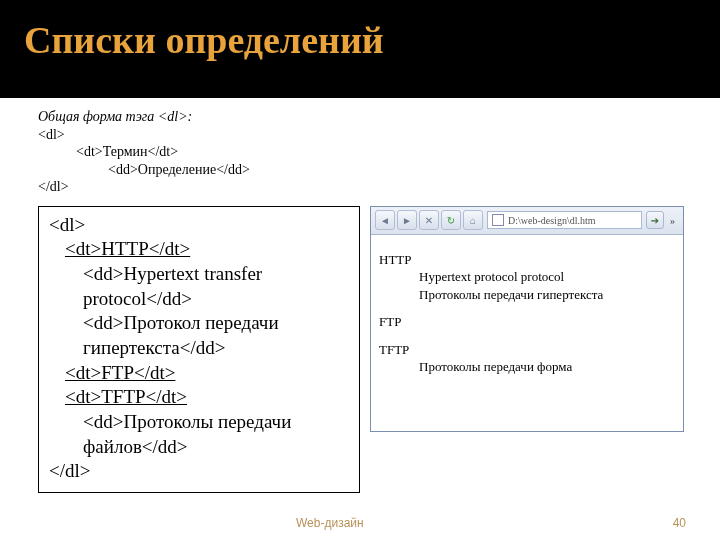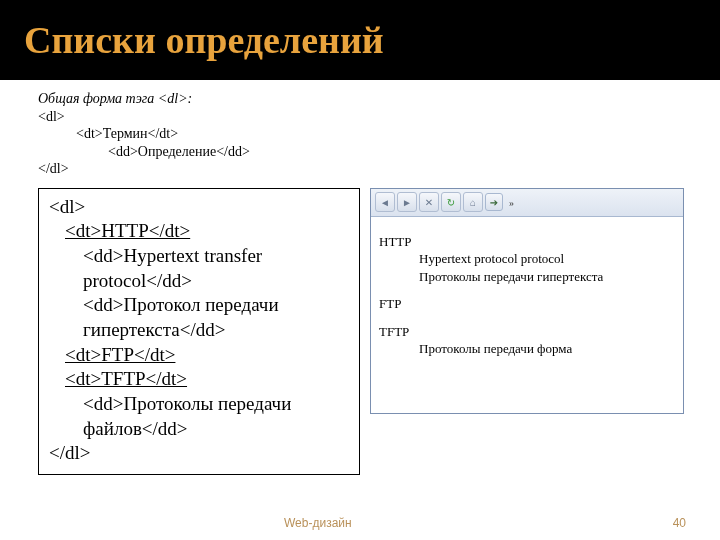--- a/index.html
+++ b/index.html
@@ -5,21 +5,21 @@
   * { margin: 0; padding: 0; box-sizing: border-box; }
   body {
     width: 720px;
     height: 540px;
     background: #fff;
     font-family: Arial, sans-serif;
     overflow: hidden;
   }
   .header {
     background: #000;
-    height: 80px;
+    height: 98px;
     padding: 18px 0 0 24px;
   }
   .title {
     color: #e8a33d;
     font-size: 38px;
     font-weight: bold;
     font-family: "Times New Roman", serif;
   }
   .content {
     padding: 10px 30px 0 38px;
@@ -122,21 +122,21 @@
   }
   .browser-body .dt { margin-top: 10px; }
   .browser-body .dd { padding-left: 40px; }
   .footer {
     position: absolute;
     bottom: 10px;
     left: 0;
     width: 720px;
     display: flex;
     justify-content: space-between;
-    padding: 0 34px 0 4px;
+    padding: 0 34px 0 16px;
     font-size: 12px;
     color: #b9915a;
     text-align: right;
   }
   .footer-left { padding-left: 280px; }
 </style>
 </head>
 <body>
 
 <div class="header">
@@ -169,20 +169,24 @@
       <div>&lt;/dl&gt;</div>
     </div>
 
     <div class="browser">
       <div class="browser-toolbar">
         <div class="nav-btn">◄</div>
         <div class="nav-btn">►</div>
         <div class="nav-btn">✕</div>
         <div class="nav-btn green">↻</div>
         <div class="nav-btn">⌂</div>
+        <div class="addr">
+          <span class="addr-icon"></span>
+          <span>D:\web-design\dl.htm</span>
+        </div>
         <div class="go-btn">➔</div>
         <div class="chevron">»</div>
       </div>
       <div class="browser-body">
         <div class="dt">HTTP</div>
         <div class="dd">Hypertext protocol protocol</div>
         <div class="dd">Протоколы передачи гипертекста</div>
         <div class="dt">FTP</div>
         <div class="dt">TFTP</div>
         <div class="dd">Протоколы передачи форма</div>

